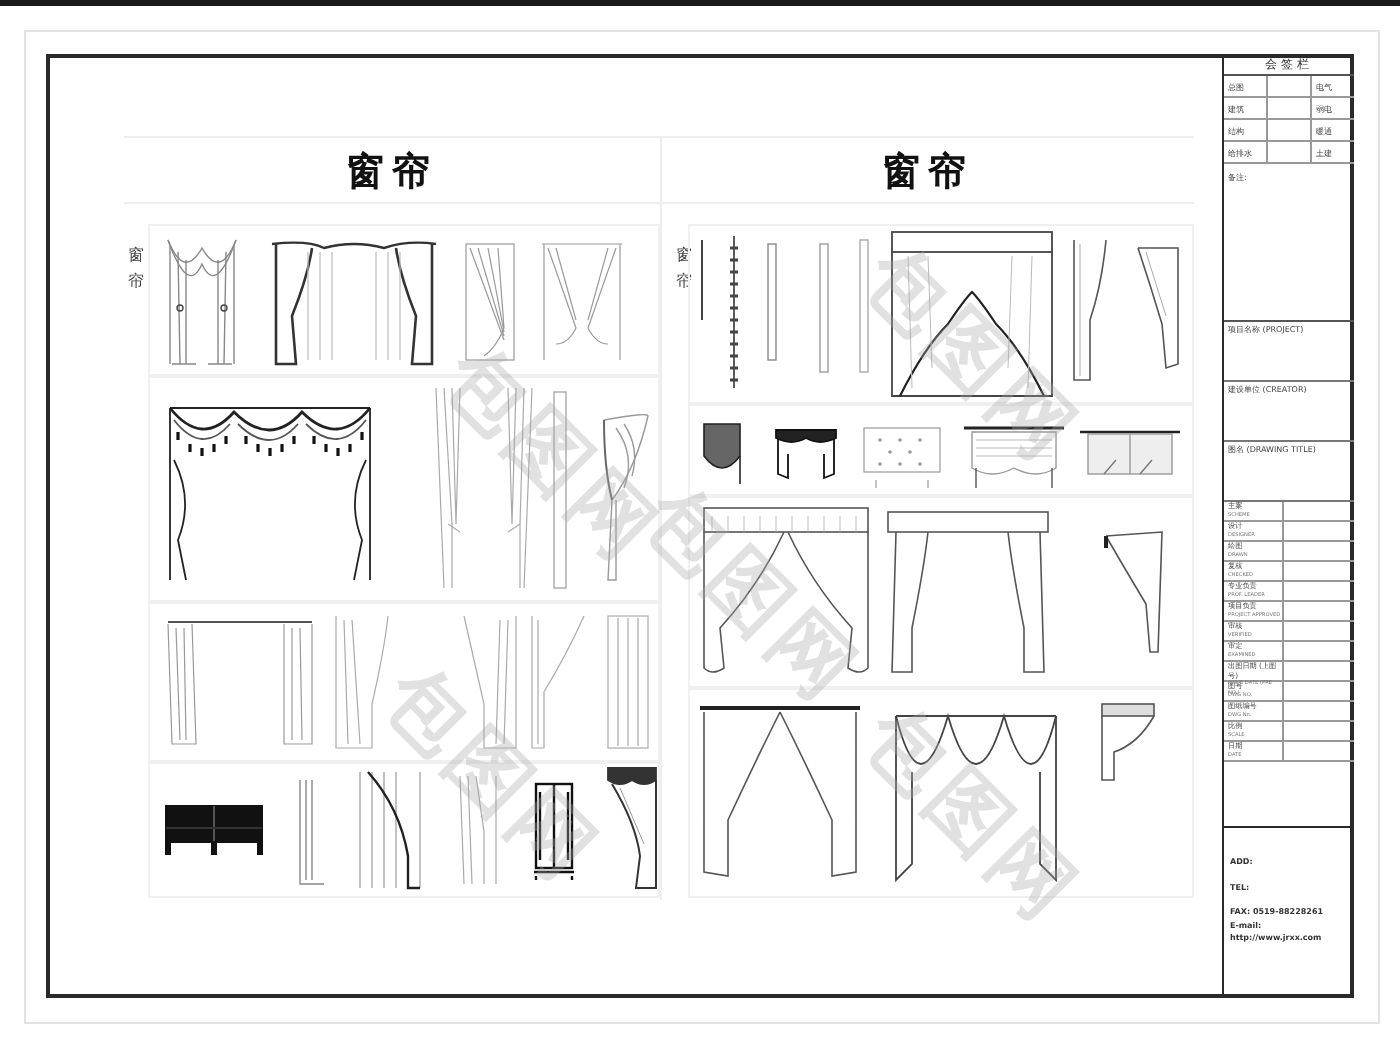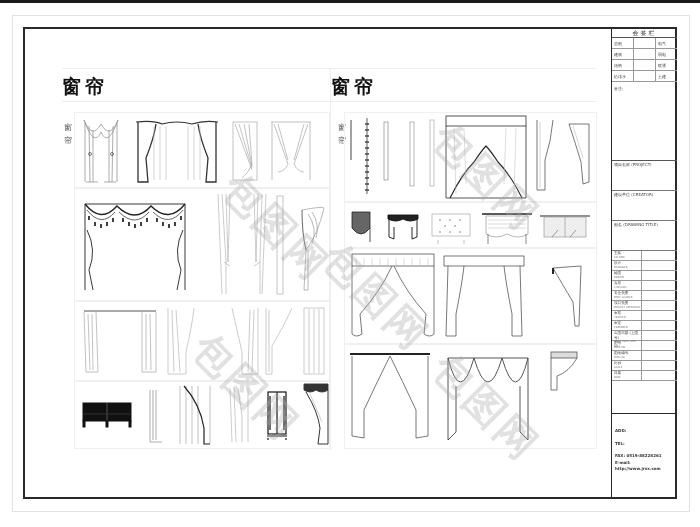--- a/index.html
+++ b/index.html
@@ -11,21 +11,21 @@
   .tb-head { height: 11px; border-bottom: 1px solid #555; font-size: 6px; text-align: center; line-height: 11px; color: #333; letter-spacing: 2px; }
   .tb-row { height: 11px; border-bottom: 1px solid #999; display: flex; font-size: 4px; color: #444; }
   .tb-row span { flex: 1; padding-left: 2px; line-height: 11px; border-right: 1px solid #999; }
   .tb-row span:last-child { border-right: none; }
   .tb-note { height: 79px; border-bottom: 1px solid #555; font-size: 4px; color: #444; padding: 4px 2px; }
   .tb-field { border-bottom: 1px solid #777; font-size: 4px; color: #444; padding: 1px 2px; line-height: 6px; }
   .tb-grid-row { height: 10px; border-bottom: 1px solid #999; display: flex; font-size: 3.6px; color: #444; }
   .tb-grid-row .l { width: 30px; border-right: 1px solid #999; padding-left: 2px; line-height: 4.5px; }
   .tb-grid-row .l small { display: block; font-size: 2.6px; color: #777; }
   .tb-contact { position: absolute; left: 0; bottom: 0; width: 100%; height: 86px; border-top: 1.5px solid #2a2a2a; font-size: 4px; font-weight: bold; color: #333; padding: 14px 2px 0 3px; line-height: 6.5px; }
-  .hdr { position: absolute; top: 68px; height: 34px; border-top: 1px solid #eee; border-bottom: 1px solid #eee; text-align: left; font-size: 19px; font-weight: bold; line-height: 34px; color: #111; letter-spacing: 4px; }
+  .hdr { position: absolute; top: 68px; height: 34px; border-top: 1px solid #eee; border-bottom: 1px solid #eee; text-align: center; font-size: 19px; font-weight: bold; line-height: 34px; color: #111; letter-spacing: 4px; }
   .vdiv { position: absolute; top: 68px; width: 1px; height: 382px; background: #eee; }
   .cell { position: absolute; border: 1px solid #f0f0f0; }
   .side-lbl { position: absolute; font-size: 8px; color: #444; line-height: 13px; width: 10px; }
   .watermark { position: absolute; color: rgba(170,170,170,0.35); font-size: 40px; font-weight: bold; transform: rotate(45deg); pointer-events: none; letter-spacing: 4px; }
   svg { position: absolute; overflow: visible; }
 </style>
 </head>
 <body>
 
 <div class="topbar"></div>

